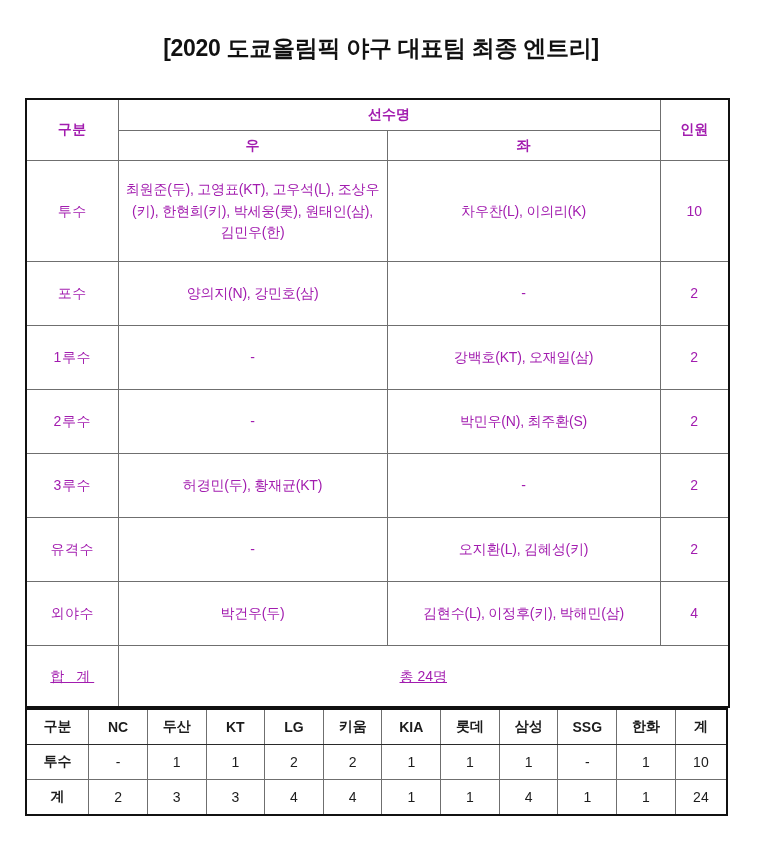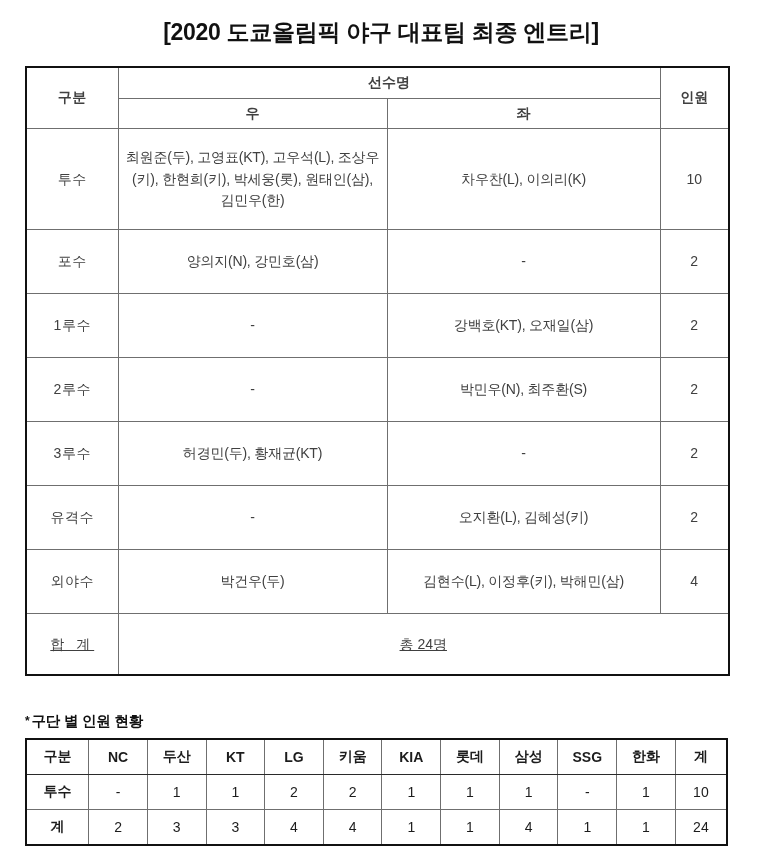--- a/index.html
+++ b/index.html
@@ -21,42 +21,42 @@
     box-sizing: border-box;
     overflow: hidden;
   }
 
   
   .doc-title {
     text-align: center;
     font-size: 23px;
     font-weight: bold;
     letter-spacing: -0.3px;
-    margin: 0;
+    margin: 16px;
     padding: 17px 0 18px 0;
     color: #111;
   }
 
   
   .roster-wrap {
     padding: 0 25px 0 25px;
   }
   table.roster {
     border-collapse: collapse;
     width: 703px;
     table-layout: fixed;
     border: 2px solid #111;
   }
   table.roster td, table.roster th {
     border: 1px solid #6f6f6f;
     text-align: center;
     vertical-align: middle;
     font-size: 14px;
     font-weight: normal;
-    color: #404040;
+    color: #a21caf;
     padding: 4px 6px;
     line-height: 1.55;
   }
   table.roster th {
     font-weight: bold;
   }
   .col-gubun  { width: 92px; }
   .col-right  { width: 269px; }
   .col-left   { width: 273px; }
   .col-count  { width: 69px; }
@@ -206,23 +206,20 @@
           <td class="cell-count">4</td>
         </tr>
         <tr class="row-sep row-h-total">
           <td class="cell-pos total-label">합 계</td>
           <td colspan="3" class="total-value">총 24명</td>
         </tr>
       </tbody>
     </table>
   </div>
 
-  <div class="section-note">
-    <span class="star">*</span><span>구단 별 인원 현황</span>
-  </div>
 
   <div class="club-wrap">
     <table class="club">
       <colgroup>
         <col class="club-c0">
           <col class="club-c">
           <col class="club-c">
           <col class="club-c">
           <col class="club-c">
           <col class="club-c">

